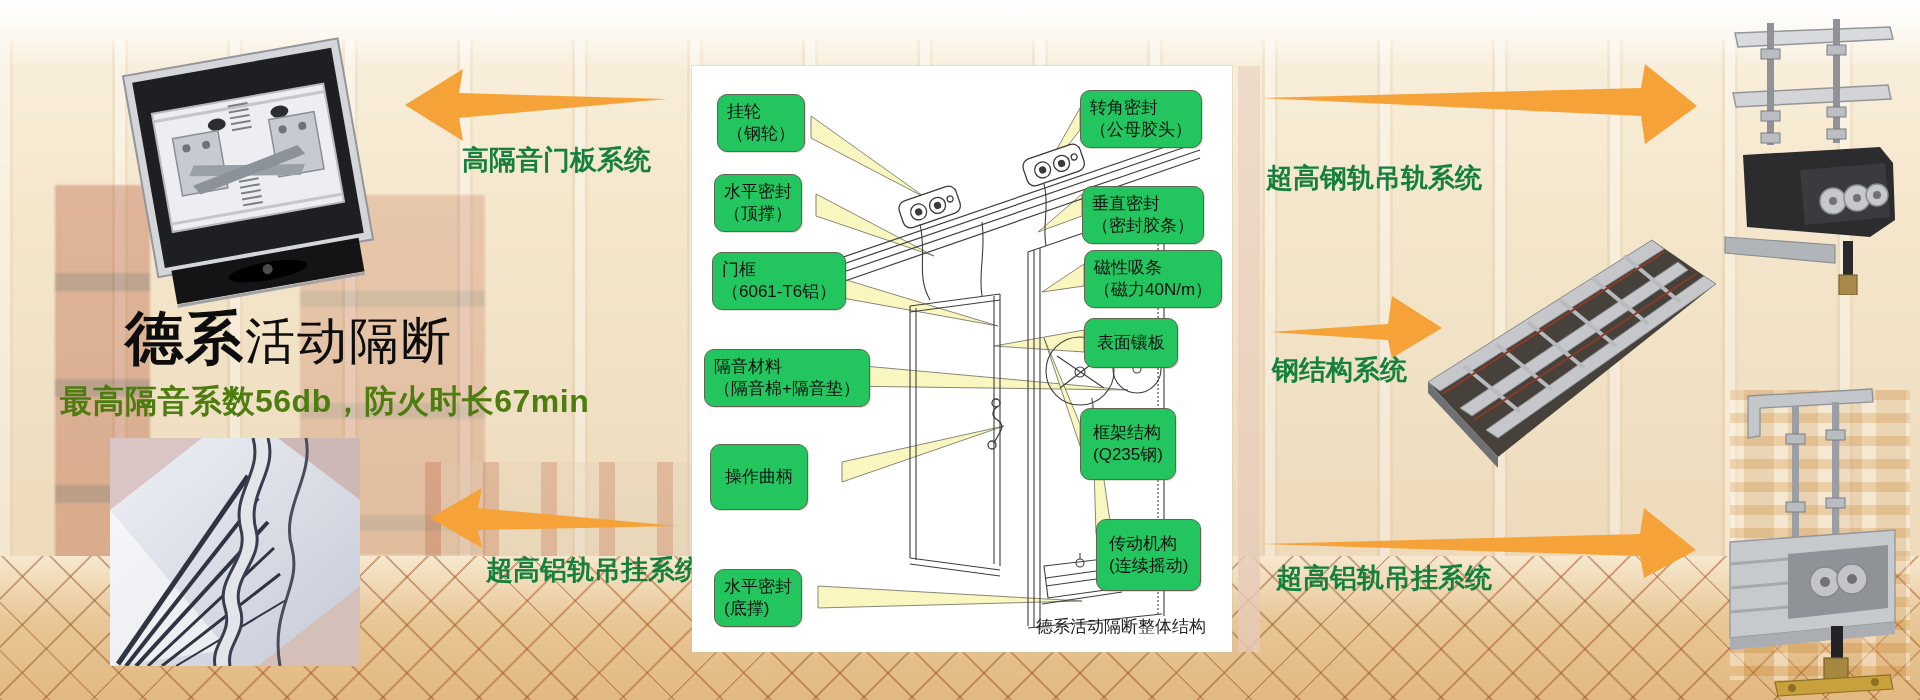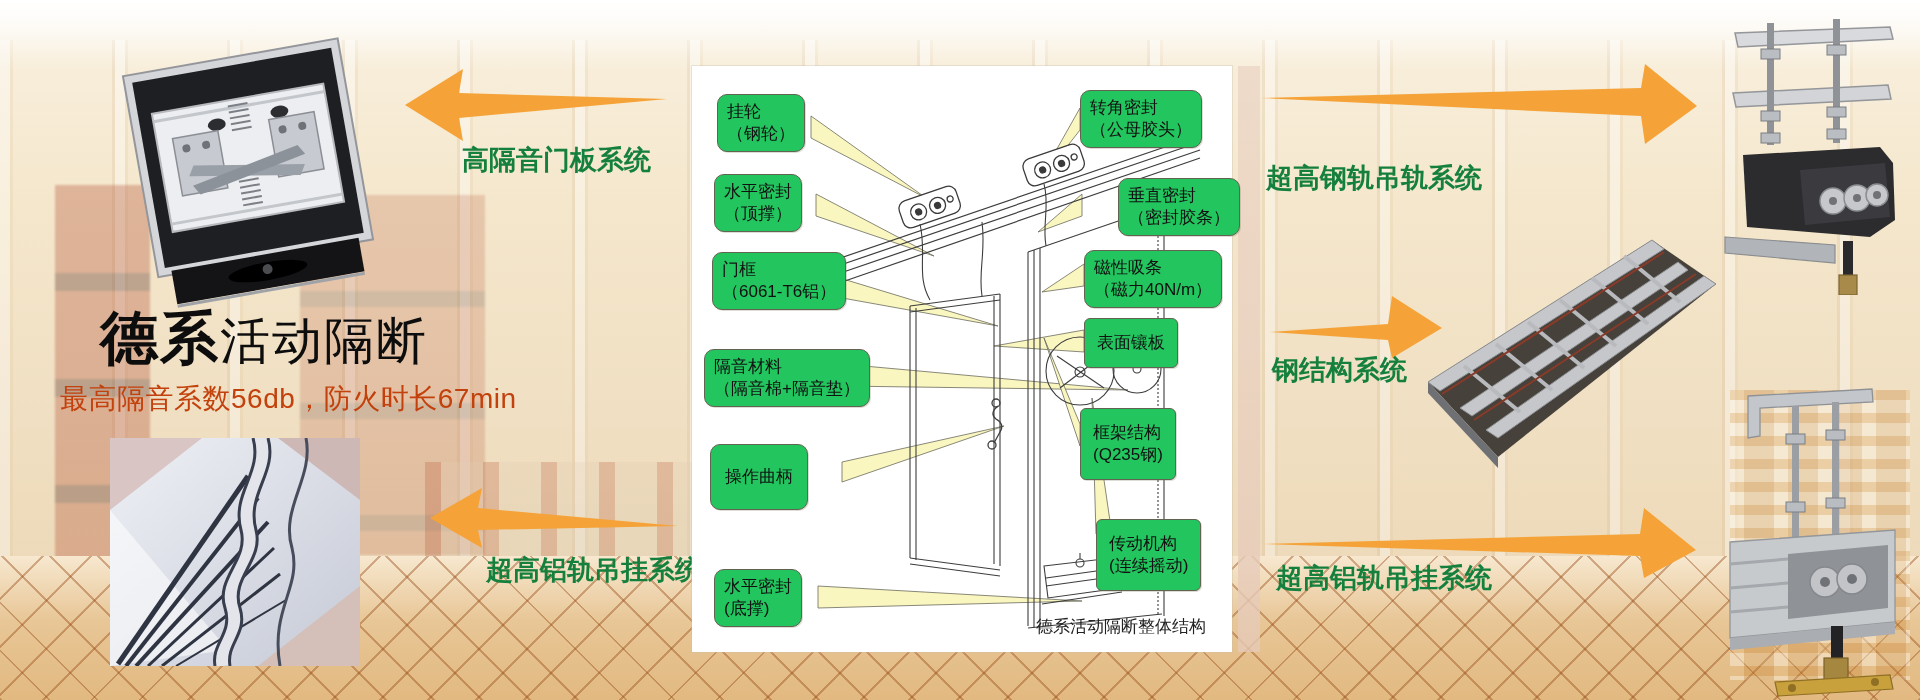--- a/index.html
+++ b/index.html
@@ -20,33 +20,33 @@
   .bg-rightlights{left:1730px;top:390px;width:180px;height:290px;opacity:.5;background:
     repeating-linear-gradient(180deg,rgba(214,148,60,.55) 0 10px,rgba(252,242,224,.35) 10px 23px),
     repeating-linear-gradient(90deg,rgba(255,252,245,.8) 0 14px,rgba(190,130,55,.25) 14px 44px);background-blend-mode:multiply;}
   .bg-carpet{left:0;top:556px;width:100%;height:144px;background-color:#d9a763;background-image:
     repeating-linear-gradient(45deg,rgba(150,74,22,.40) 0 2px,rgba(0,0,0,0) 2px 34px),
     repeating-linear-gradient(-45deg,rgba(150,74,22,.40) 0 2px,rgba(0,0,0,0) 2px 34px),
     linear-gradient(180deg,rgba(252,243,226,.85),rgba(250,236,212,.45) 45%,rgba(246,226,196,.30));}
   .bg-pinkstrip{left:1238px;top:66px;width:22px;height:586px;background:linear-gradient(180deg,#ecd6c6,#e6cab8);opacity:.8;}
   
   .title{left:100px;top:300px;white-space:nowrap;color:#0d0d0d;}
-  .title .t1{font-size:58px;font-weight:900;letter-spacing:2px;}
+  .title .t1{font-size:58px;font-weight:900;letter-spacing:2px;margin-left:25px;}
   .title .t2{font-size:50px;font-weight:500;margin-left:0;letter-spacing:2px;}
-  .subtitle{left:60px;top:380px;font-size:28px;color:#c2410c;white-space:nowrap;letter-spacing:.5px;}
+  .subtitle{left:60px;top:380px;font-size:32px;color:#4d7c0f;white-space:nowrap;letter-spacing:.5px;font-weight:bold;}
   .syslabel{font-size:27px;font-weight:700;color:#15803d;white-space:nowrap;}
   
   .panel{left:692px;top:66px;width:540px;height:586px;background:#ffffff;box-shadow:0 0 0 1px rgba(200,190,170,.35);}
   .panel svg.draw{position:absolute;left:0;top:0;}
   .callout{position:absolute;background:#22c55e;border:1.6px solid #636352;border-radius:10px;padding:6px 9px;
     text-align:left;color:#111;line-height:1.3;box-shadow:1px 1px 0 rgba(120,120,90,.25);z-index:3;}
   .callout .co-l1,.callout .co-l2{display:block;font-size:17px;white-space:nowrap;}
   .callout .co-l2:empty{display:none;}
   .callout.pad-tall{padding:21px 14px;}
-  .callout.pad-mid{padding:13px 12px;border-radius:6px;}
+  .callout.pad-mid{padding:13px 12px;}
   .caption{position:absolute;right:26px;bottom:14px;font-size:17px;color:#222;white-space:nowrap;z-index:3;}
   
   .photo{pointer-events:none;}
 </style>
 </head>
 <body>
 
 <div class="stage">
 
   <div class="abs bg-base"></div>
@@ -283,21 +283,21 @@
     </div>
     <div class="callout" style="left:22px;top:503px;">
       <span class="co-l1">水平密封</span>
       <span class="co-l2">(底撑)</span>
     </div>
 
     <div class="callout" style="left:388px;top:24px;">
       <span class="co-l1">转角密封</span>
       <span class="co-l2">（公母胶头）</span>
     </div>
-    <div class="callout" style="left:390px;top:112px;margin-left:36px;">
+    <div class="callout" style="left:390px;top:120px;">
       <span class="co-l1">垂直密封</span>
       <span class="co-l2">（密封胶条）</span>
     </div>
     <div class="callout" style="left:392px;top:184px;">
       <span class="co-l1">磁性吸条</span>
       <span class="co-l2">（磁力40N/m）</span>
     </div>
     <div class="callout pad-mid" style="left:392px;top:252px;">
       <span class="co-l1">表面镶板</span>
 

